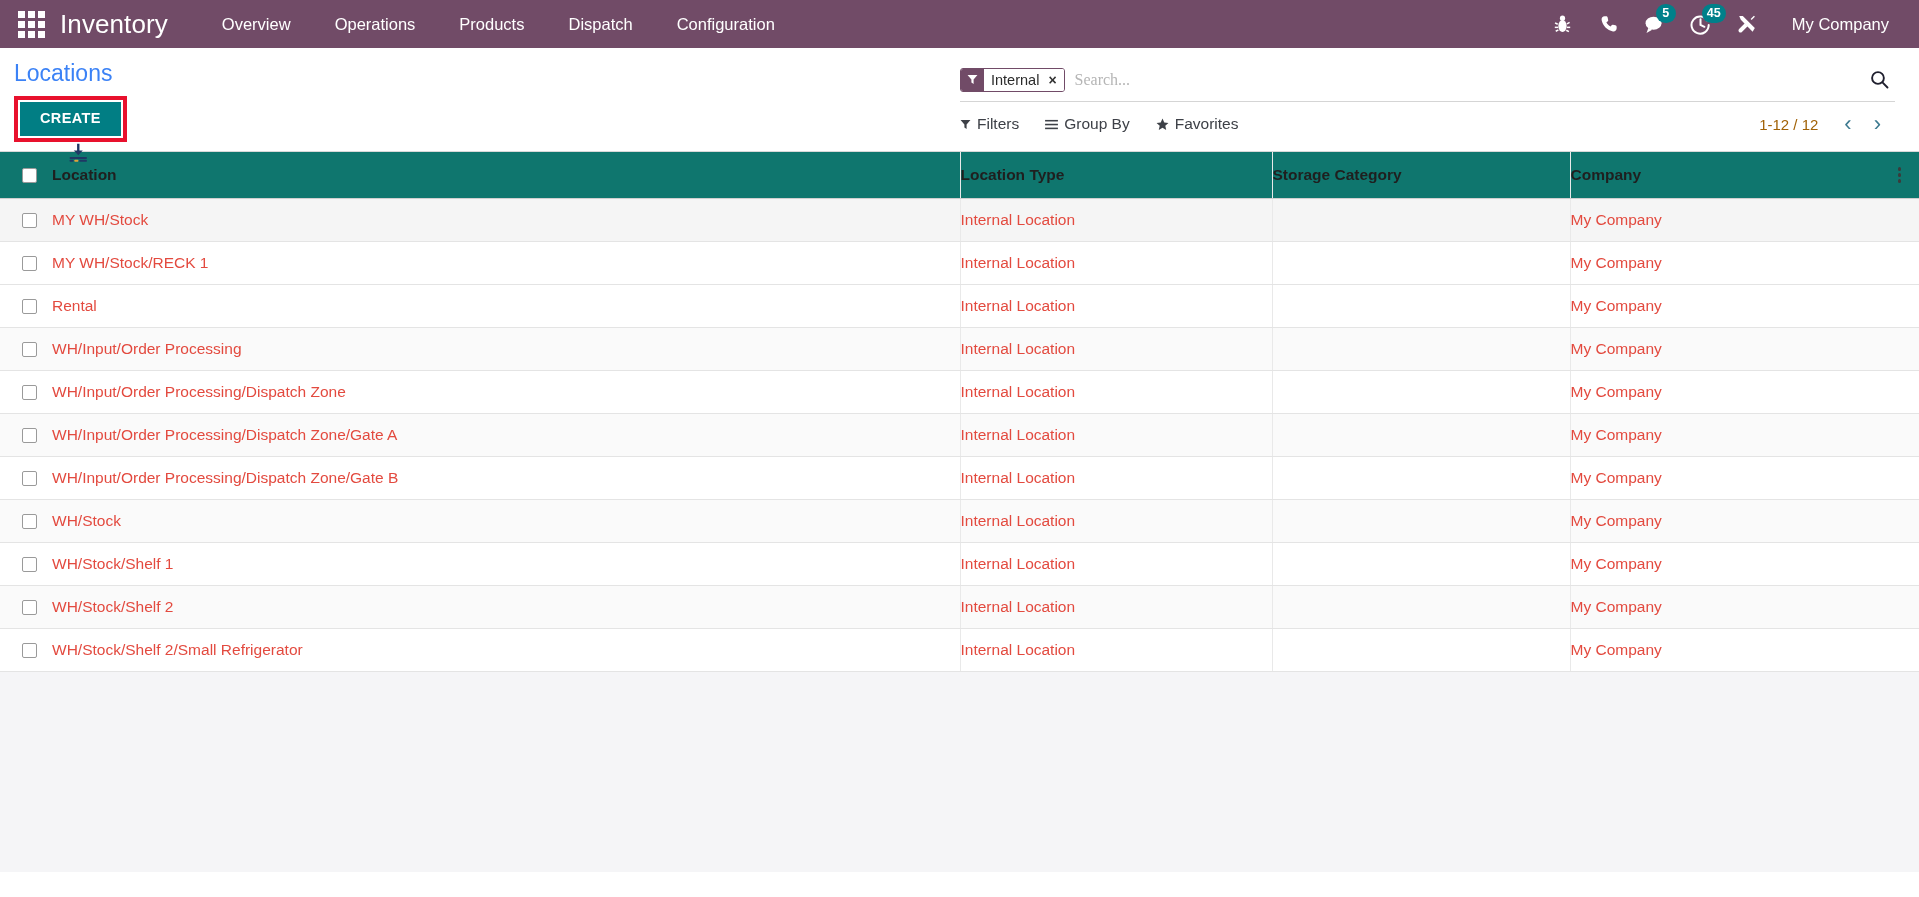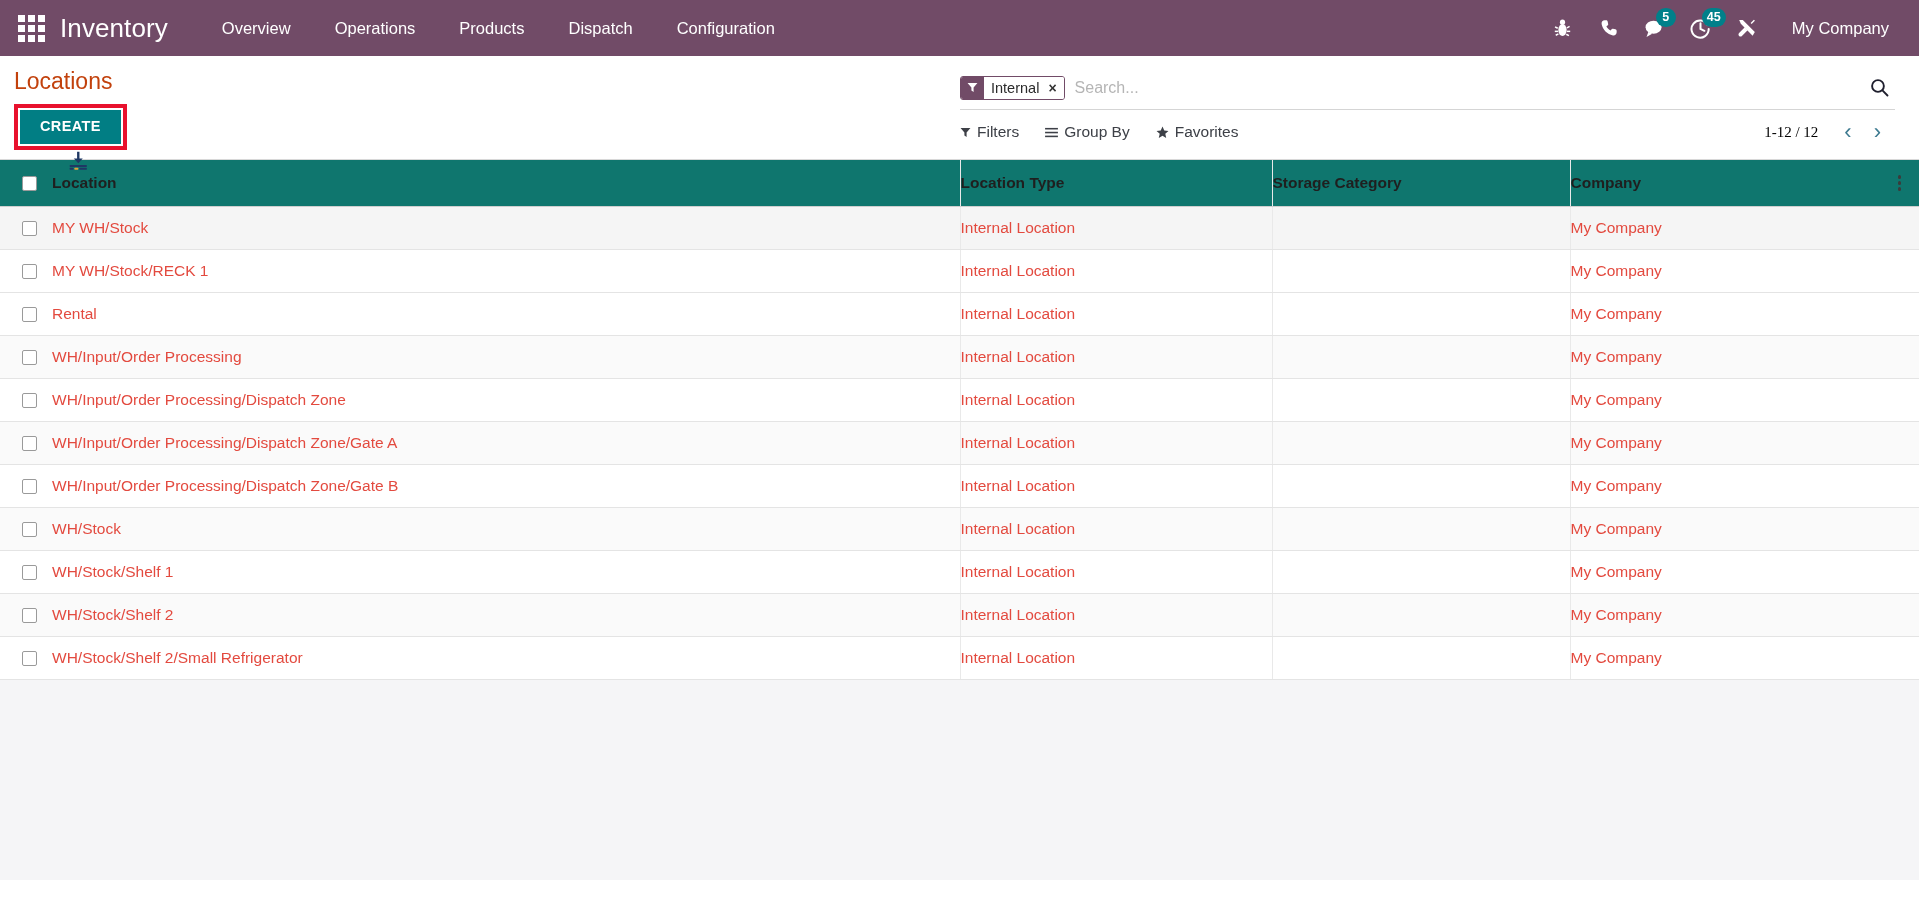--- a/index.html
+++ b/index.html
@@ -5,21 +5,21 @@
   * { box-sizing: border-box; margin: 0; padding: 0; }
   html, body {
     width: 1919px; height: 897px;
     font-family: "Liberation Sans", sans-serif;
     background: #ffffff;
     overflow: hidden;
   }
 
   
   .navbar {
-    height: 56px;
+    height: 48px;
     background: #714B67;
     display: flex;
     align-items: center;
     color: #ffffff;
     padding: 0 10px 0 14px;
     position: relative;
   }
   .apps-grid {
     width: 34px; height: 34px;
     display: grid;
@@ -109,21 +109,21 @@
     padding: 0;
     position: relative;
     height: 104px;
   }
   .cp-left {
     position: absolute;
     left: 14px; top: 8px;
   }
   .page-title {
     font-size: 23px;
-    color: #c2410c;
+    color: #3b82f6;
     font-weight: 400;
     line-height: 34px;
     white-space: nowrap;
   }
   .cp-actions { display: flex; align-items: center; margin-top: 6px; flex-direction: column; }
   .create-wrap {
     border: 4px solid #E8112D;
     padding: 2px;
     display: inline-block;
     line-height: 0;
@@ -187,21 +187,21 @@
     font-weight: 700;
     display: flex; align-items: center;
     padding: 0 7px 0 4px;
   }
   .search-input {
     border: none;
     outline: none;
     flex: 1;
     font-size: 16px;
     color: #ef4444;
-    font-family: Liberation Sans, sans-serif;
+    font-family: Liberation Serif, serif;
     background: transparent;
     padding: 0 6px;
   }
   .search-input::placeholder { color: #b5b5b5; }
   .search-btn {
     background: none; border: none; cursor: pointer;
     padding: 0 6px 0 10px; display: flex; align-items: center;
   }
   .cp-filterbar {
     display: flex;
@@ -220,24 +220,23 @@
     white-space: nowrap;
   }
   .pager-zone {
     margin-left: auto;
     display: flex;
     align-items: center;
     gap: 2px;
   }
   .pager-value {
     font-size: 15px;
-    color: #000000;
+    color: #a16207;
     margin-right: 14px;
     white-space: nowrap;
-    font-family: Liberation Serif, serif;
   }
   .pager-arrow {
     background: none; border: none; cursor: pointer;
     color: #3d7a90;
     font-size: 22px;
     line-height: 1;
     padding: 2px 10px;
     font-family: "Liberation Sans", sans-serif;
   }
 

